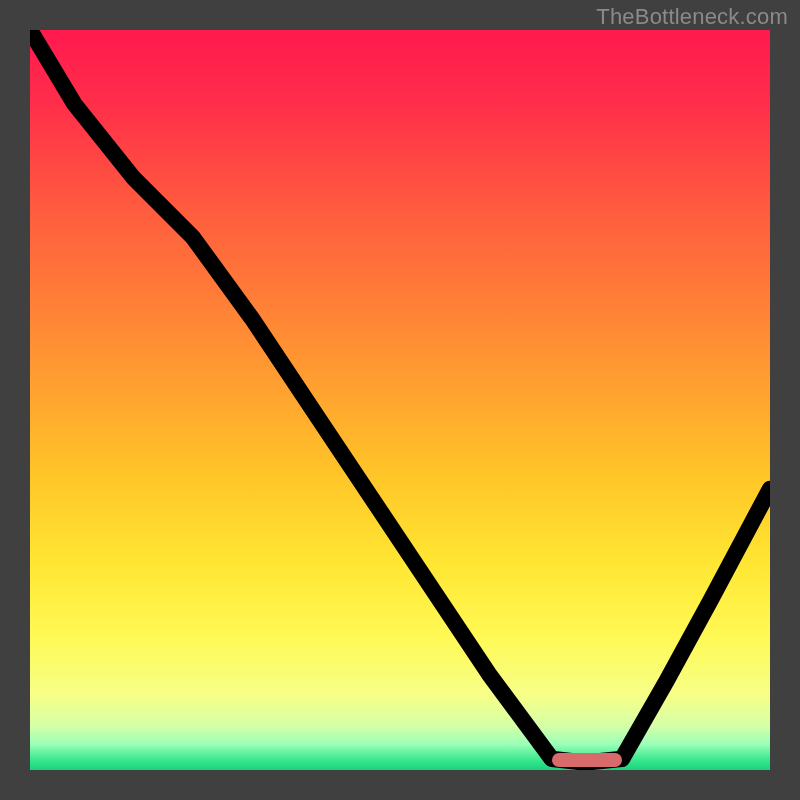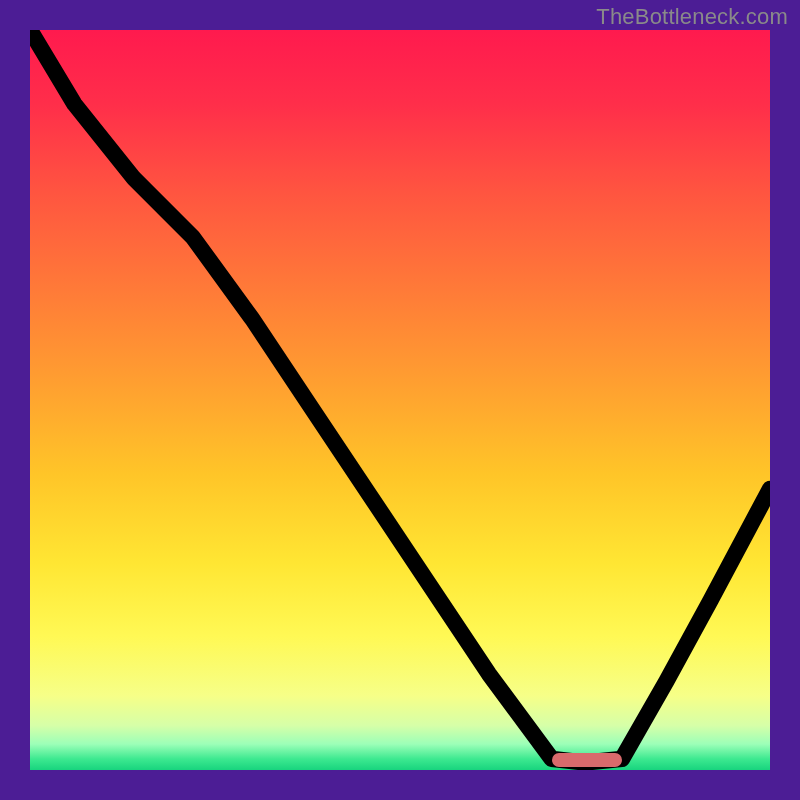--- a/index.html
+++ b/index.html
@@ -10,21 +10,21 @@
     background: #000;
     overflow: hidden;
     font-family: Arial, Helvetica, sans-serif;
   }
   .frame {
     position: absolute;
     left: 0;
     top: 0;
     width: 800px;
     height: 800px;
-    background: #4c1d95;
+    background: #404040;
   }
   .plot-area {
     position: absolute;
     left: 30px;
     top: 30px;
     width: 740px;
     height: 740px;
     overflow: hidden;
   }
   .gradient {

